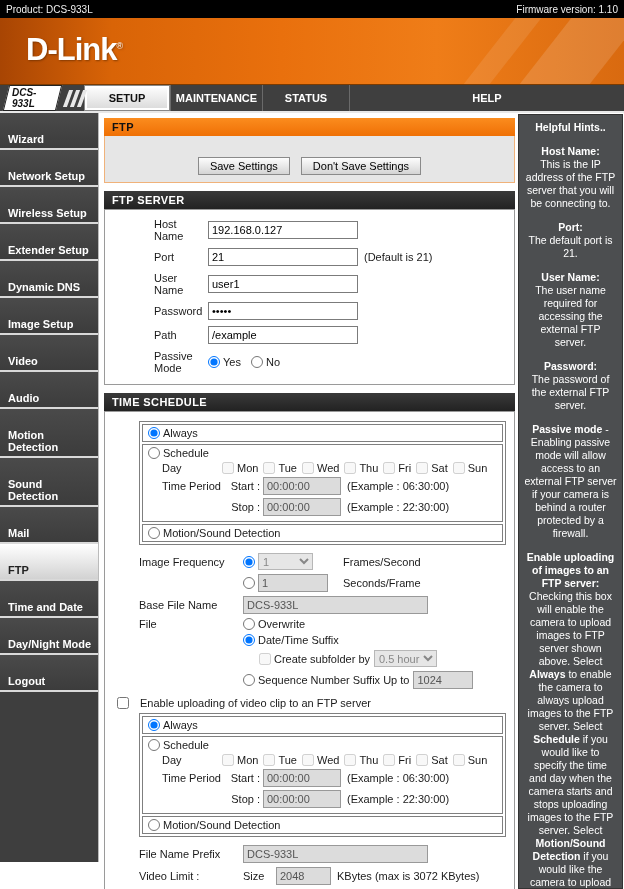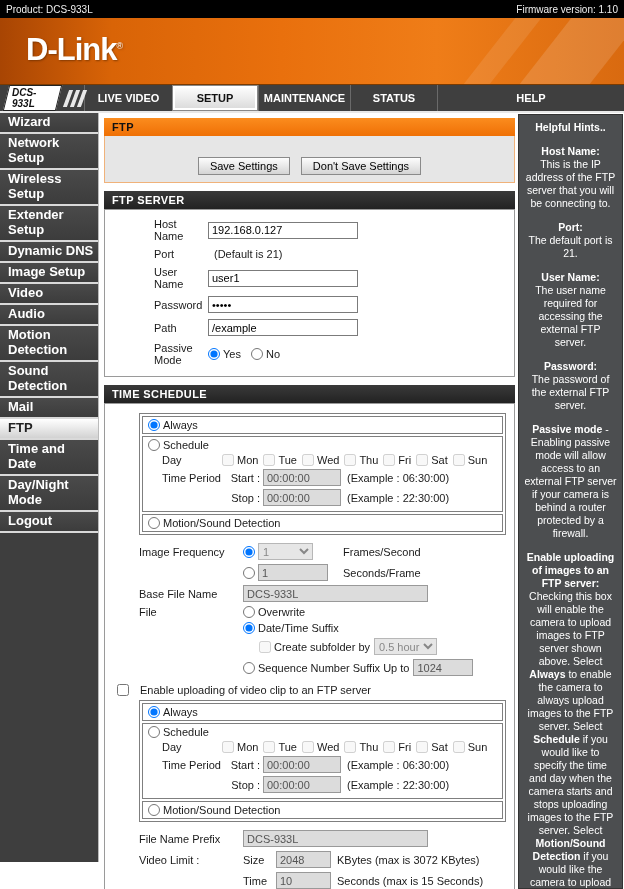--- a/index.html
+++ b/index.html
@@ -37,21 +37,21 @@
     cursor:pointer; }
   .tab.t0{width:88px}.tab.t1{width:86px}.tab.t2{width:92px}.tab.t3{width:87px}
   .tab.t4{flex:1}
   .tab.active { background:linear-gradient(#ffffff,#d9d9d9); color:#111;
     box-shadow:inset 0 0 0 2px #fff; border:1px solid #888; }
 
   
   .content { display:flex; height:776px; }
   .sidebar { width:99px; margin-right:3px; background:#fff; }
   .sidebar-body { background:#3e3e3e; height:749px; border-right:1px solid #bbb; }
-  .side-item { padding:1px 4px 3px 8px; color:#fff; font-weight:bold; font-size:13px;
+  .side-item { padding:20px 4px 3px 8px; color:#fff; font-weight:bold; font-size:11px;
     background:linear-gradient(#4a4a4a,#3c3c3c); border-bottom:2px solid #d9d9d9;
     cursor:pointer; }
   .side-item.active { background:linear-gradient(#ffffff,#d2d2d2); color:#222; }
 
   .main { flex:1; padding:5px 3px 0 2px; overflow:hidden; }
 
   .help { width:106px; padding:1px 1px 0 0; }
   .help-inner { height:775px; background:#4c4e50; border:1px solid #333;
     color:#fff; padding:6px 5px; font-size:10.5px; line-height:13px; overflow:hidden;text-align:center; }
   .help-inner .blk { margin-bottom:11px; }
@@ -69,21 +69,21 @@
     padding:5px 8px 7px; margin-bottom:8px; }
   .btn-row { text-align:center; margin-top:16px; }
   button { font-family:"Liberation Sans",sans-serif; font-size:11px;
     background:linear-gradient(#fdfdfd,#d4d4d4); border:1px solid #8a8a8a;
     padding:2px 11px; cursor:pointer; }
 
   
   .f-row { display:flex; align-items:center; margin:6px 8px; }
   .f-label { width:95px; flex-shrink:0;padding-left:41px; }
   input[type=text] { font-family:"Liberation Sans",sans-serif; font-size:11px;
-    border:1px solid #7b7b7b; height:17px; padding:0 3px; background:#fff; }
+    border:1px solid #7b7b7b; height:17px; padding:8px 3px; background:#fff; }
   input[type=text]:disabled { background:#dcdcdc; color:#555; border-color:#999; }
   select { font-family:"Liberation Sans",sans-serif; font-size:11px; height:17px;
     border:1px solid #999; background:#dcdcdc; color:#555; }
   input[type=checkbox],input[type=radio] { width:12px; height:12px; margin-right:3px; }
   .w150 { width:150px; } .hint { margin-left:6px; }
 
   
   .ts-body { padding:5px 4px 6px; }
   .enable-row { display:flex; align-items:center; margin:3px 0 4px 8px; }
   .enable-row span { margin-left:8px; }
@@ -121,21 +121,20 @@
 
 <div class="navbar">
   <div class="nav-model">
     <div class="model-badge"><span>DCS-933L</span></div>
     <div class="slashes">
         <i></i>
         <i></i>
         <i></i>
       </div>
   </div>
-  <div class="tab t0">LIVE VIDEO</div>
   <div class="tab t1 active">SETUP</div>
   <div class="tab t2">MAINTENANCE</div>
   <div class="tab t3">STATUS</div>
   <div class="tab t4">HELP</div>
 </div>
 
 <div class="content">
 
   <div class="sidebar">
     <div class="sidebar-body">
@@ -168,20 +167,21 @@
     </div>
 
     <div class="bar">FTP SERVER</div>
     <div class="box" style="padding:2px 0 4px;">
       <div class="f-row">
         <span class="f-label">Host Name</span>
         <input type="text" class="w150" value="192.168.0.127" style="">
       </div>
       <div class="f-row">
         <span class="f-label">Port</span>
+        <input type="text" class="w150" value="21" style="">
         <span class="hint">(Default is 21)</span>
       </div>
       <div class="f-row">
         <span class="f-label">User Name</span>
         <input type="text" class="w150" value="user1" style="">
       </div>
       <div class="f-row">
         <span class="f-label">Password</span>
         <input type="text" class="w150" value="•••••" style="">
       </div>

